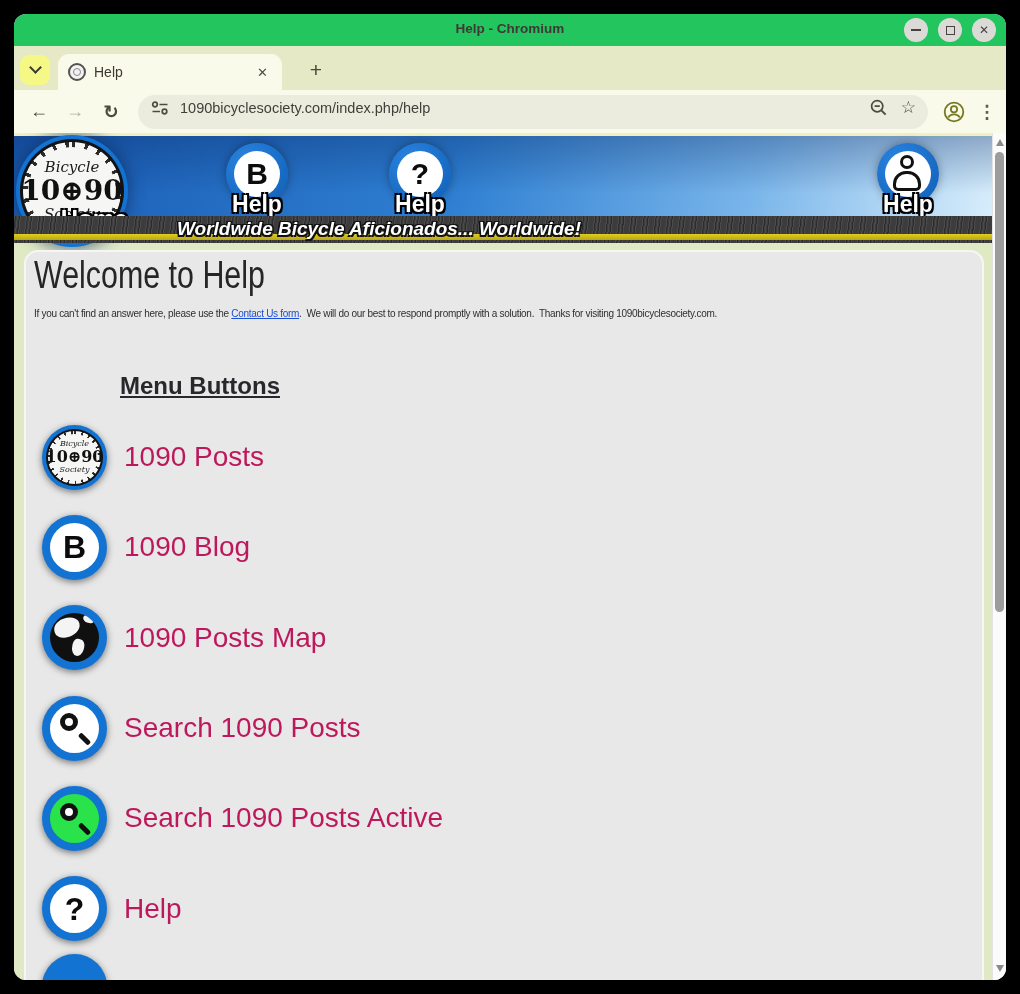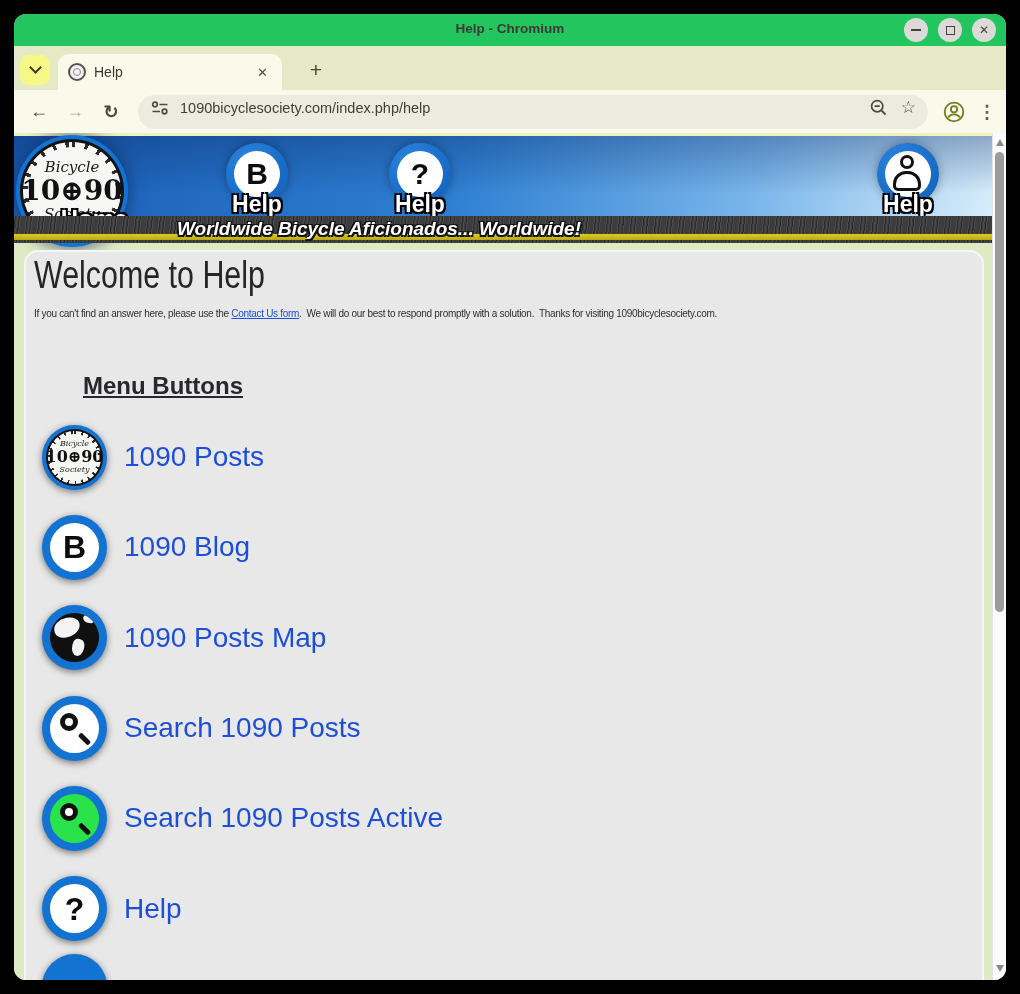--- a/index.html
+++ b/index.html
@@ -113,25 +113,25 @@
   .wheel.small .wl-mid{font-size:16px;margin:1px 0;}
 
   
   .card{position:absolute;left:10px;top:117px;width:960px;height:900px;background:#e8e8e8;
         border:2px solid #f6f6f6;border-radius:14px;}
   .card h1{margin:2px 0 0 8px;font-size:38px;font-weight:400;color:#262626;
            display:inline-block;transform:scaleX(.8);transform-origin:left;white-space:nowrap;}
   .intro{margin:6px 0 0 8px;width:944px;font-size:10px;letter-spacing:-0.3px;line-height:21px;
          color:#2f2f2f;white-space:pre-wrap;}
   .link{color:#1a4fd6;text-decoration:underline;cursor:pointer;}
-  .menu-heading{margin:48px 0 0 57px;font-size:24px;font-weight:700;color:#28282c;
+  .menu-heading{margin:48px 0 0 94px;font-size:24px;font-weight:700;color:#28282c;
                 text-decoration:underline;display:inline-block;}
   .menu{margin-top:12px;padding-left:16px;}
   .menu-row{height:90.3px;display:flex;align-items:center;gap:17px;}
-  .menu-label{font-size:28px;color:#1d4ed8;}
+  .menu-label{font-size:28px;color:#be185d;}
 
   
   .ring{width:65px;height:65px;border-radius:50%;background:#1273d2;flex:none;
         box-shadow:0 2px 7px rgba(0,0,0,.5);display:flex;align-items:center;justify-content:center;}
   .ring .disc{width:49px;height:49px;border-radius:50%;background:#fff;display:flex;
               align-items:center;justify-content:center;position:relative;overflow:hidden;}
   .ring .disc.green{background:#2ae24a;}
   .menu-glyph{font-size:32px;font-weight:800;color:#0c0c0c;line-height:1;}
 
   

